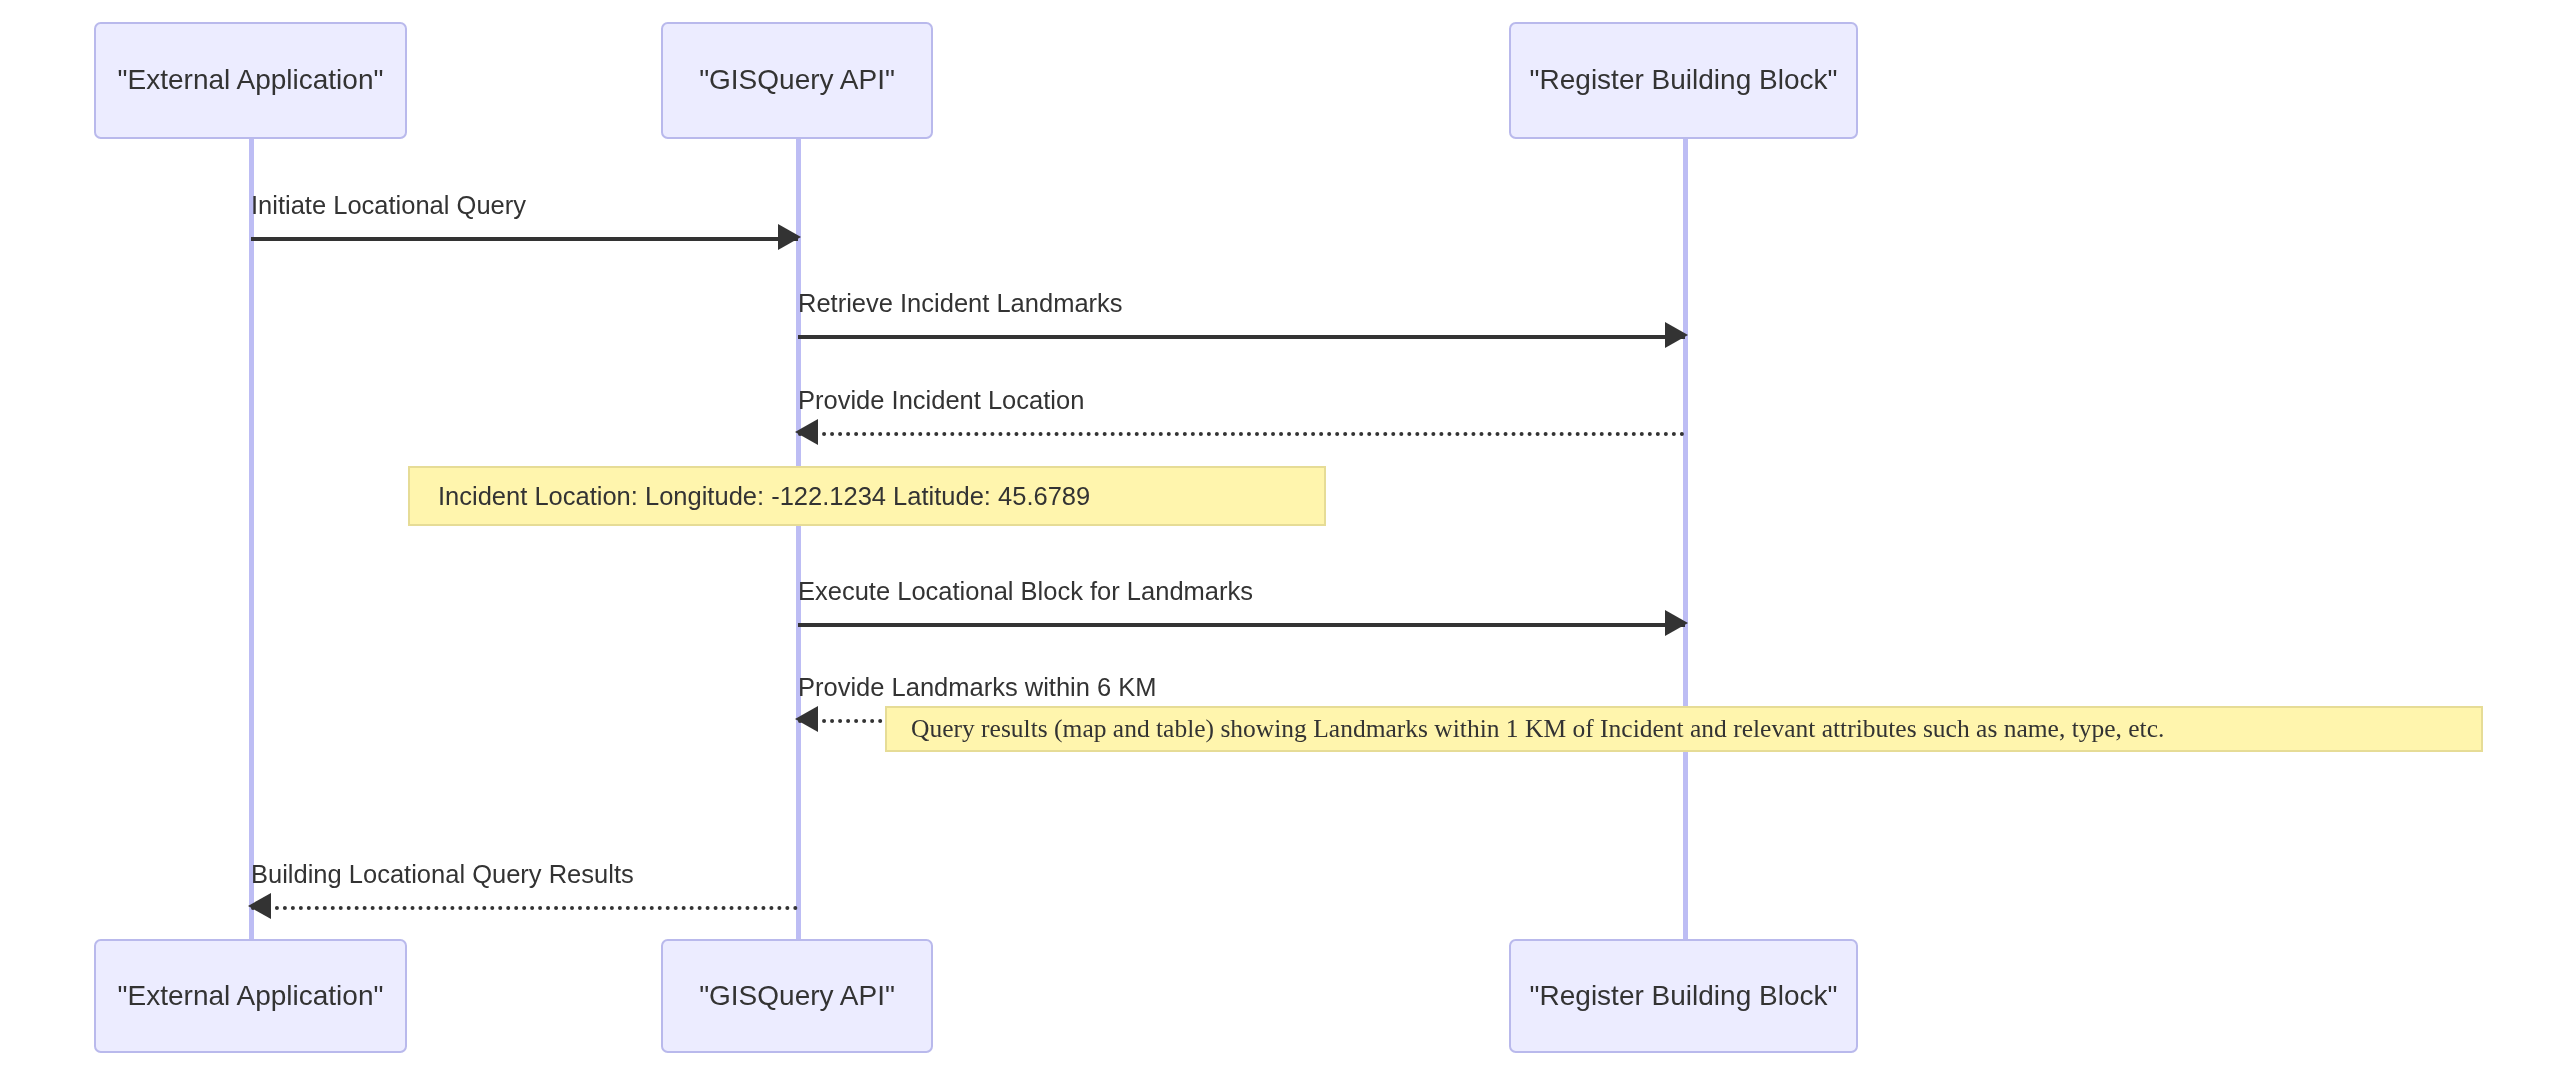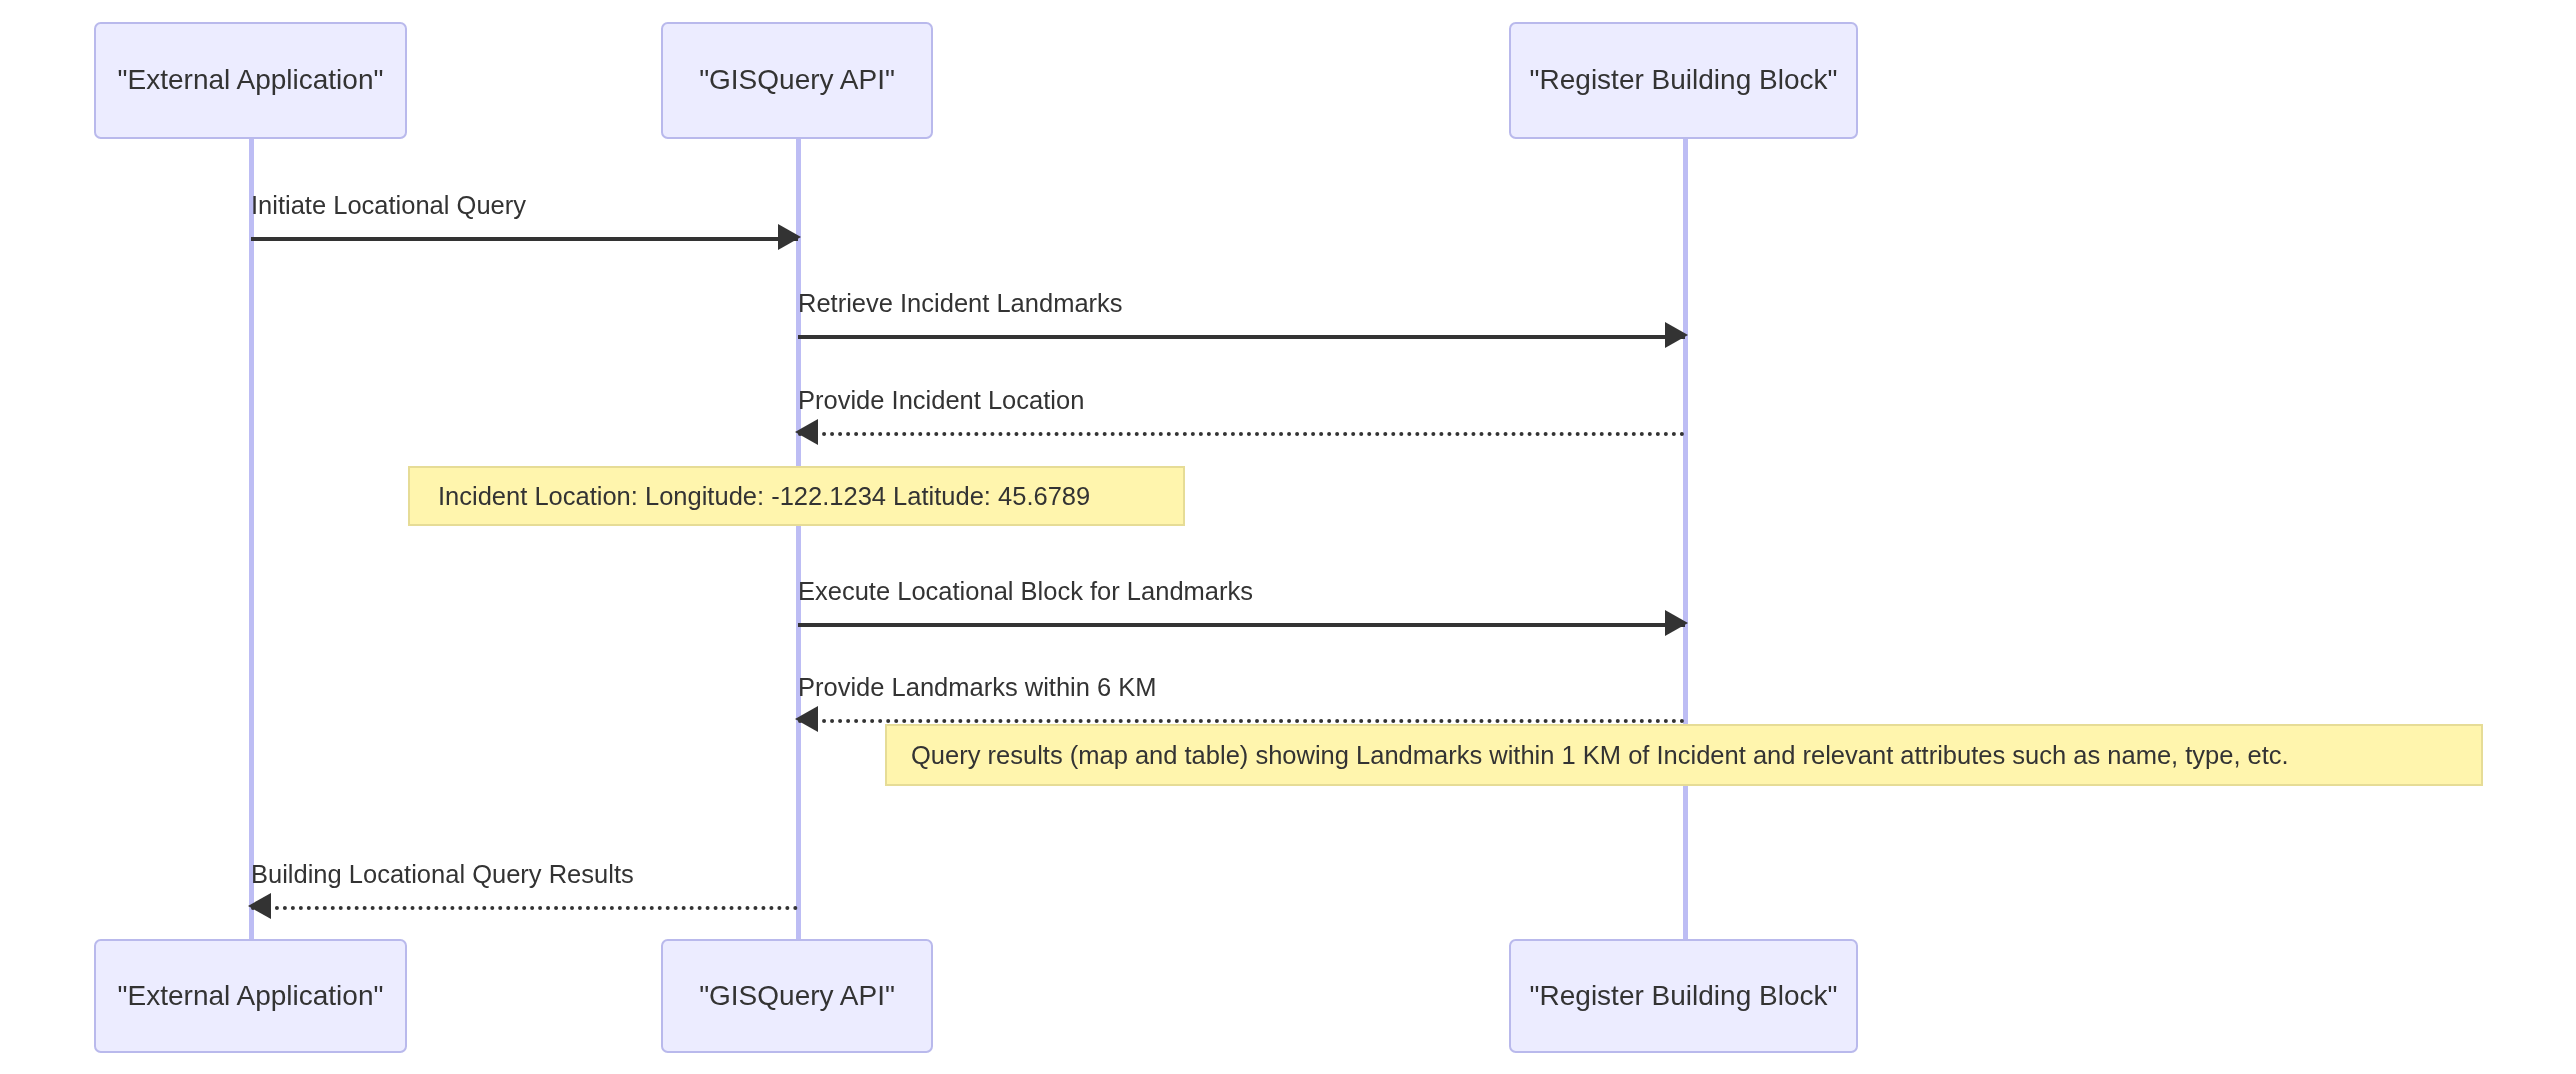--- a/index.html
+++ b/index.html
@@ -135,37 +135,37 @@
     <div class="msg-line"></div>
     <div class="arrow-head right"></div>
   </div>
 
   <div class="msg" style="left:798px; top:432px; width:887px;">
     <div class="msg-label">Provide Incident Location</div>
     <div class="msg-line dotted"></div>
     <div class="arrow-head left"></div>
   </div>
 
-  <div class="note" style="left:408px; top:466px; width:777px; height:60px;padding-left:28px;">
+  <div class="note" style="left:408px; top:466px; width:918px; height:60px;padding-left:28px;">
     <span>Incident Location: Longitude: -122.1234 Latitude: 45.6789</span>
   </div>
 
   <div class="msg" style="left:798px; top:623px; width:887px;">
     <div class="msg-label">Execute Locational Block for Landmarks</div>
     <div class="msg-line"></div>
     <div class="arrow-head right"></div>
   </div>
 
   <div class="msg" style="left:798px; top:719px; width:887px;">
     <div class="msg-label">Provide Landmarks within 6 KM</div>
     <div class="msg-line dotted"></div>
     <div class="arrow-head left"></div>
   </div>
 
-  <div class="note" style="left:885px; top:724px; width:1598px; height:62px;">
+  <div class="note" style="left:885px; top:706px; width:1598px; height:46px;font-family:Liberation Serif, serif;">
     <span>Query results (map and table) showing Landmarks within 1 KM of Incident and relevant attributes such as name, type, etc.</span>
   </div>
 
   <div class="msg" style="left:251px; top:906px; width:547px;">
     <div class="msg-label">Building Locational Query Results</div>
     <div class="msg-line dotted"></div>
     <div class="arrow-head left"></div>
   </div>
 
   <div class="actor-box" style="left:94px; top:939px; width:313px; height:114px;">

